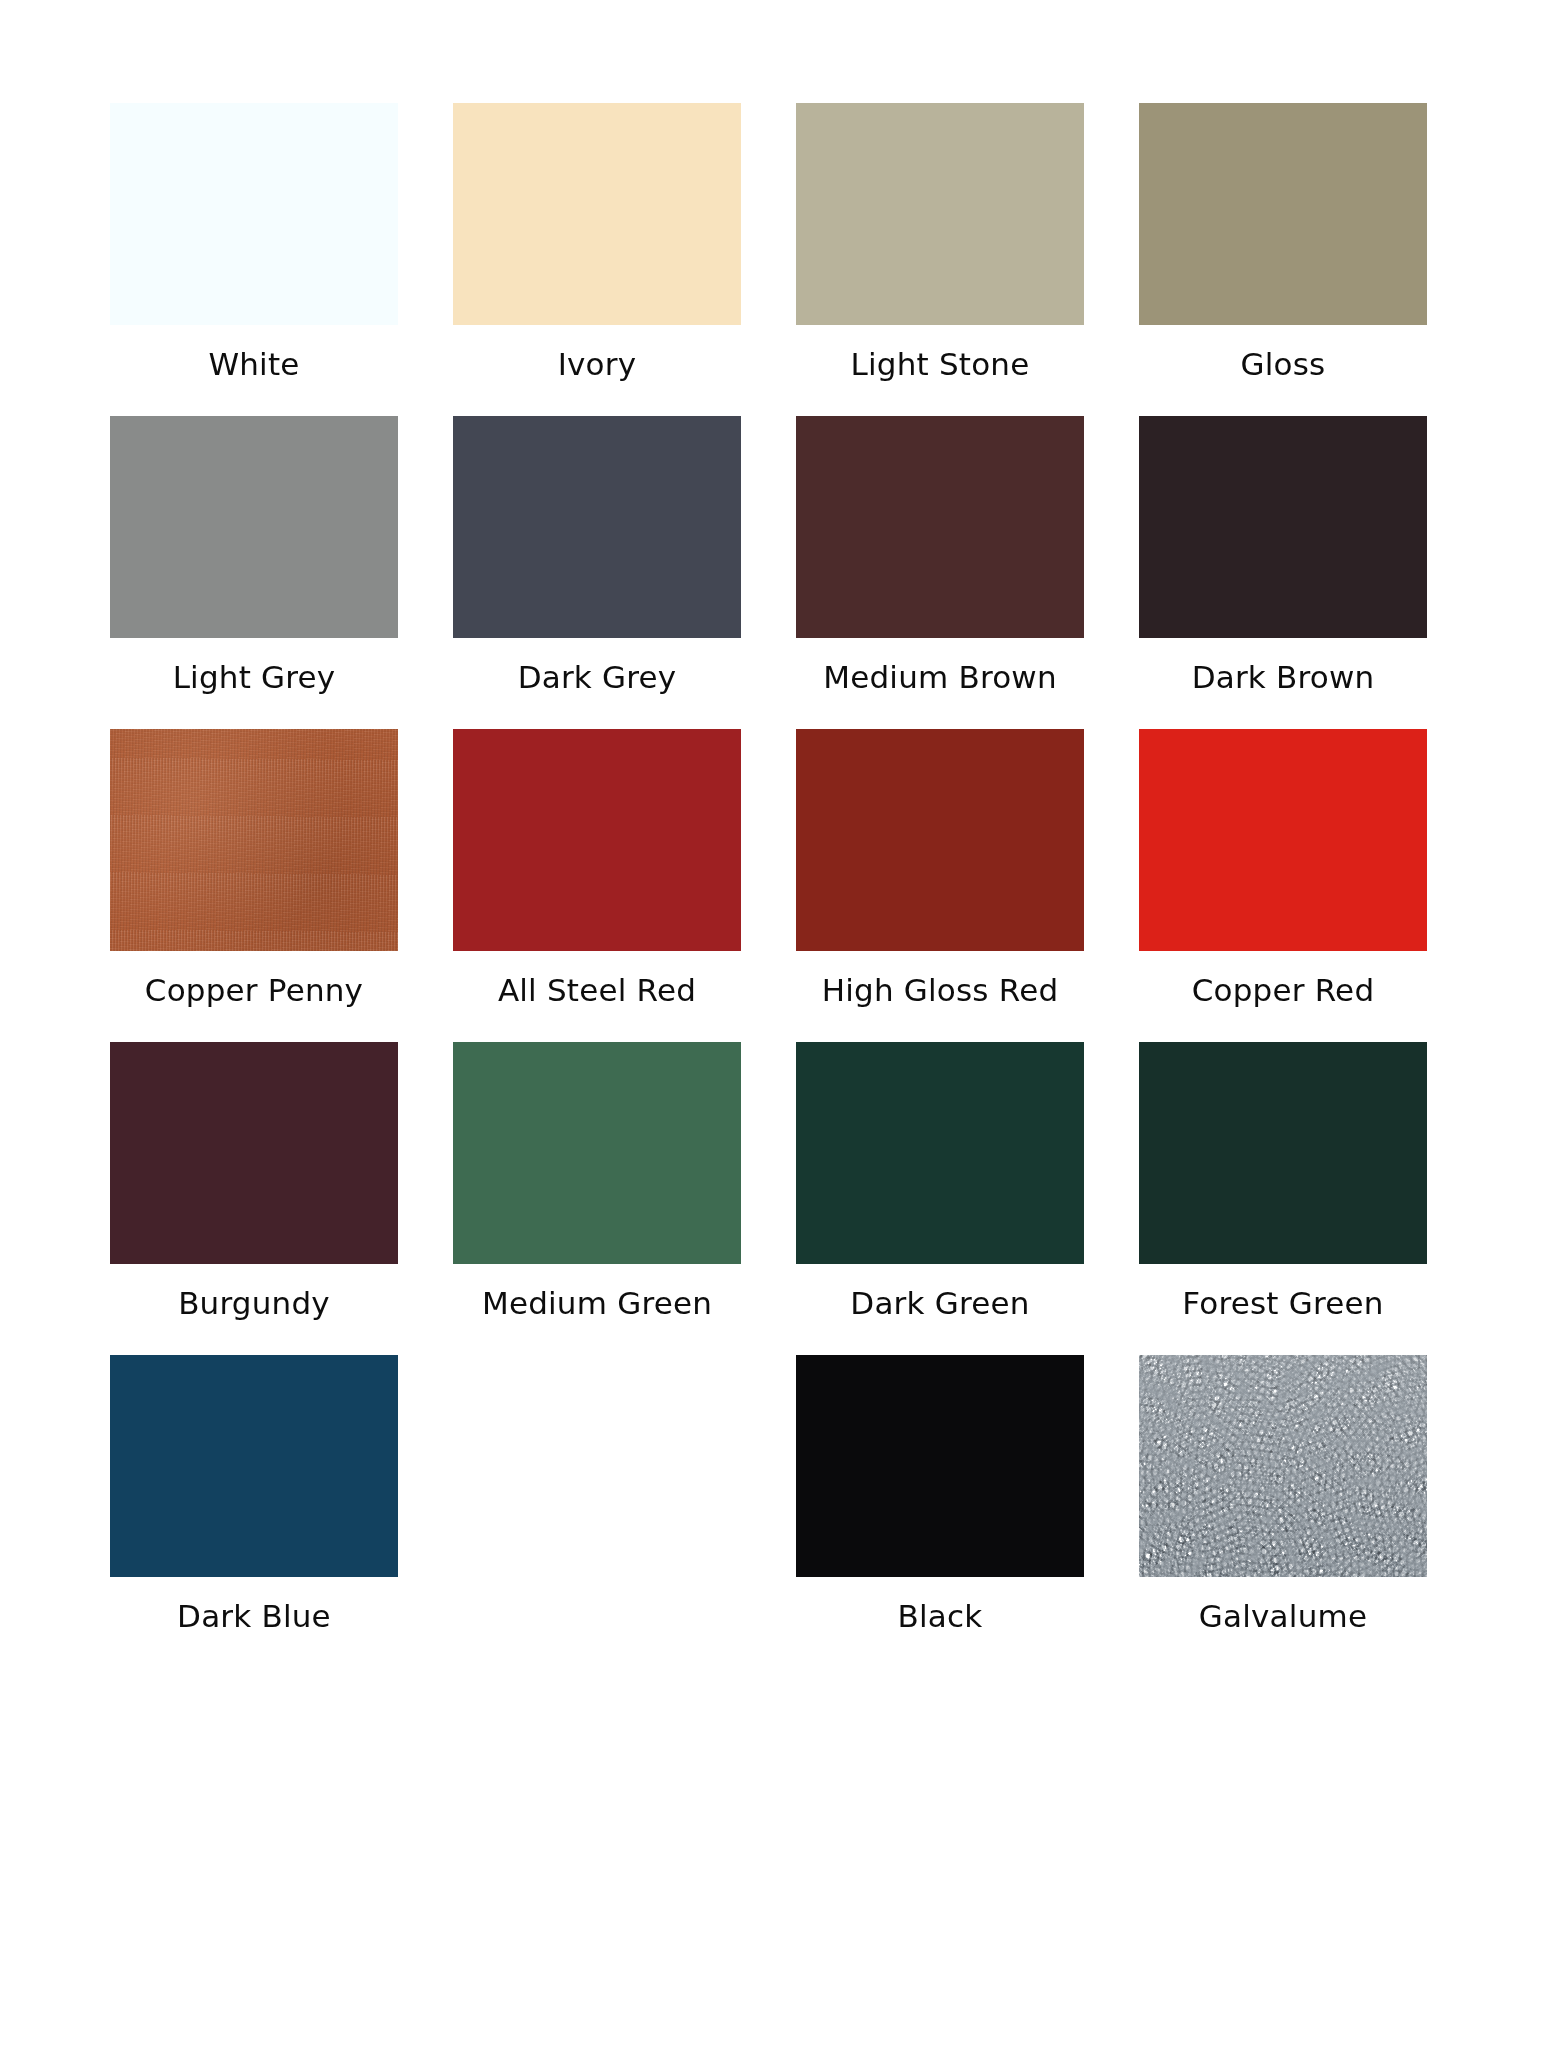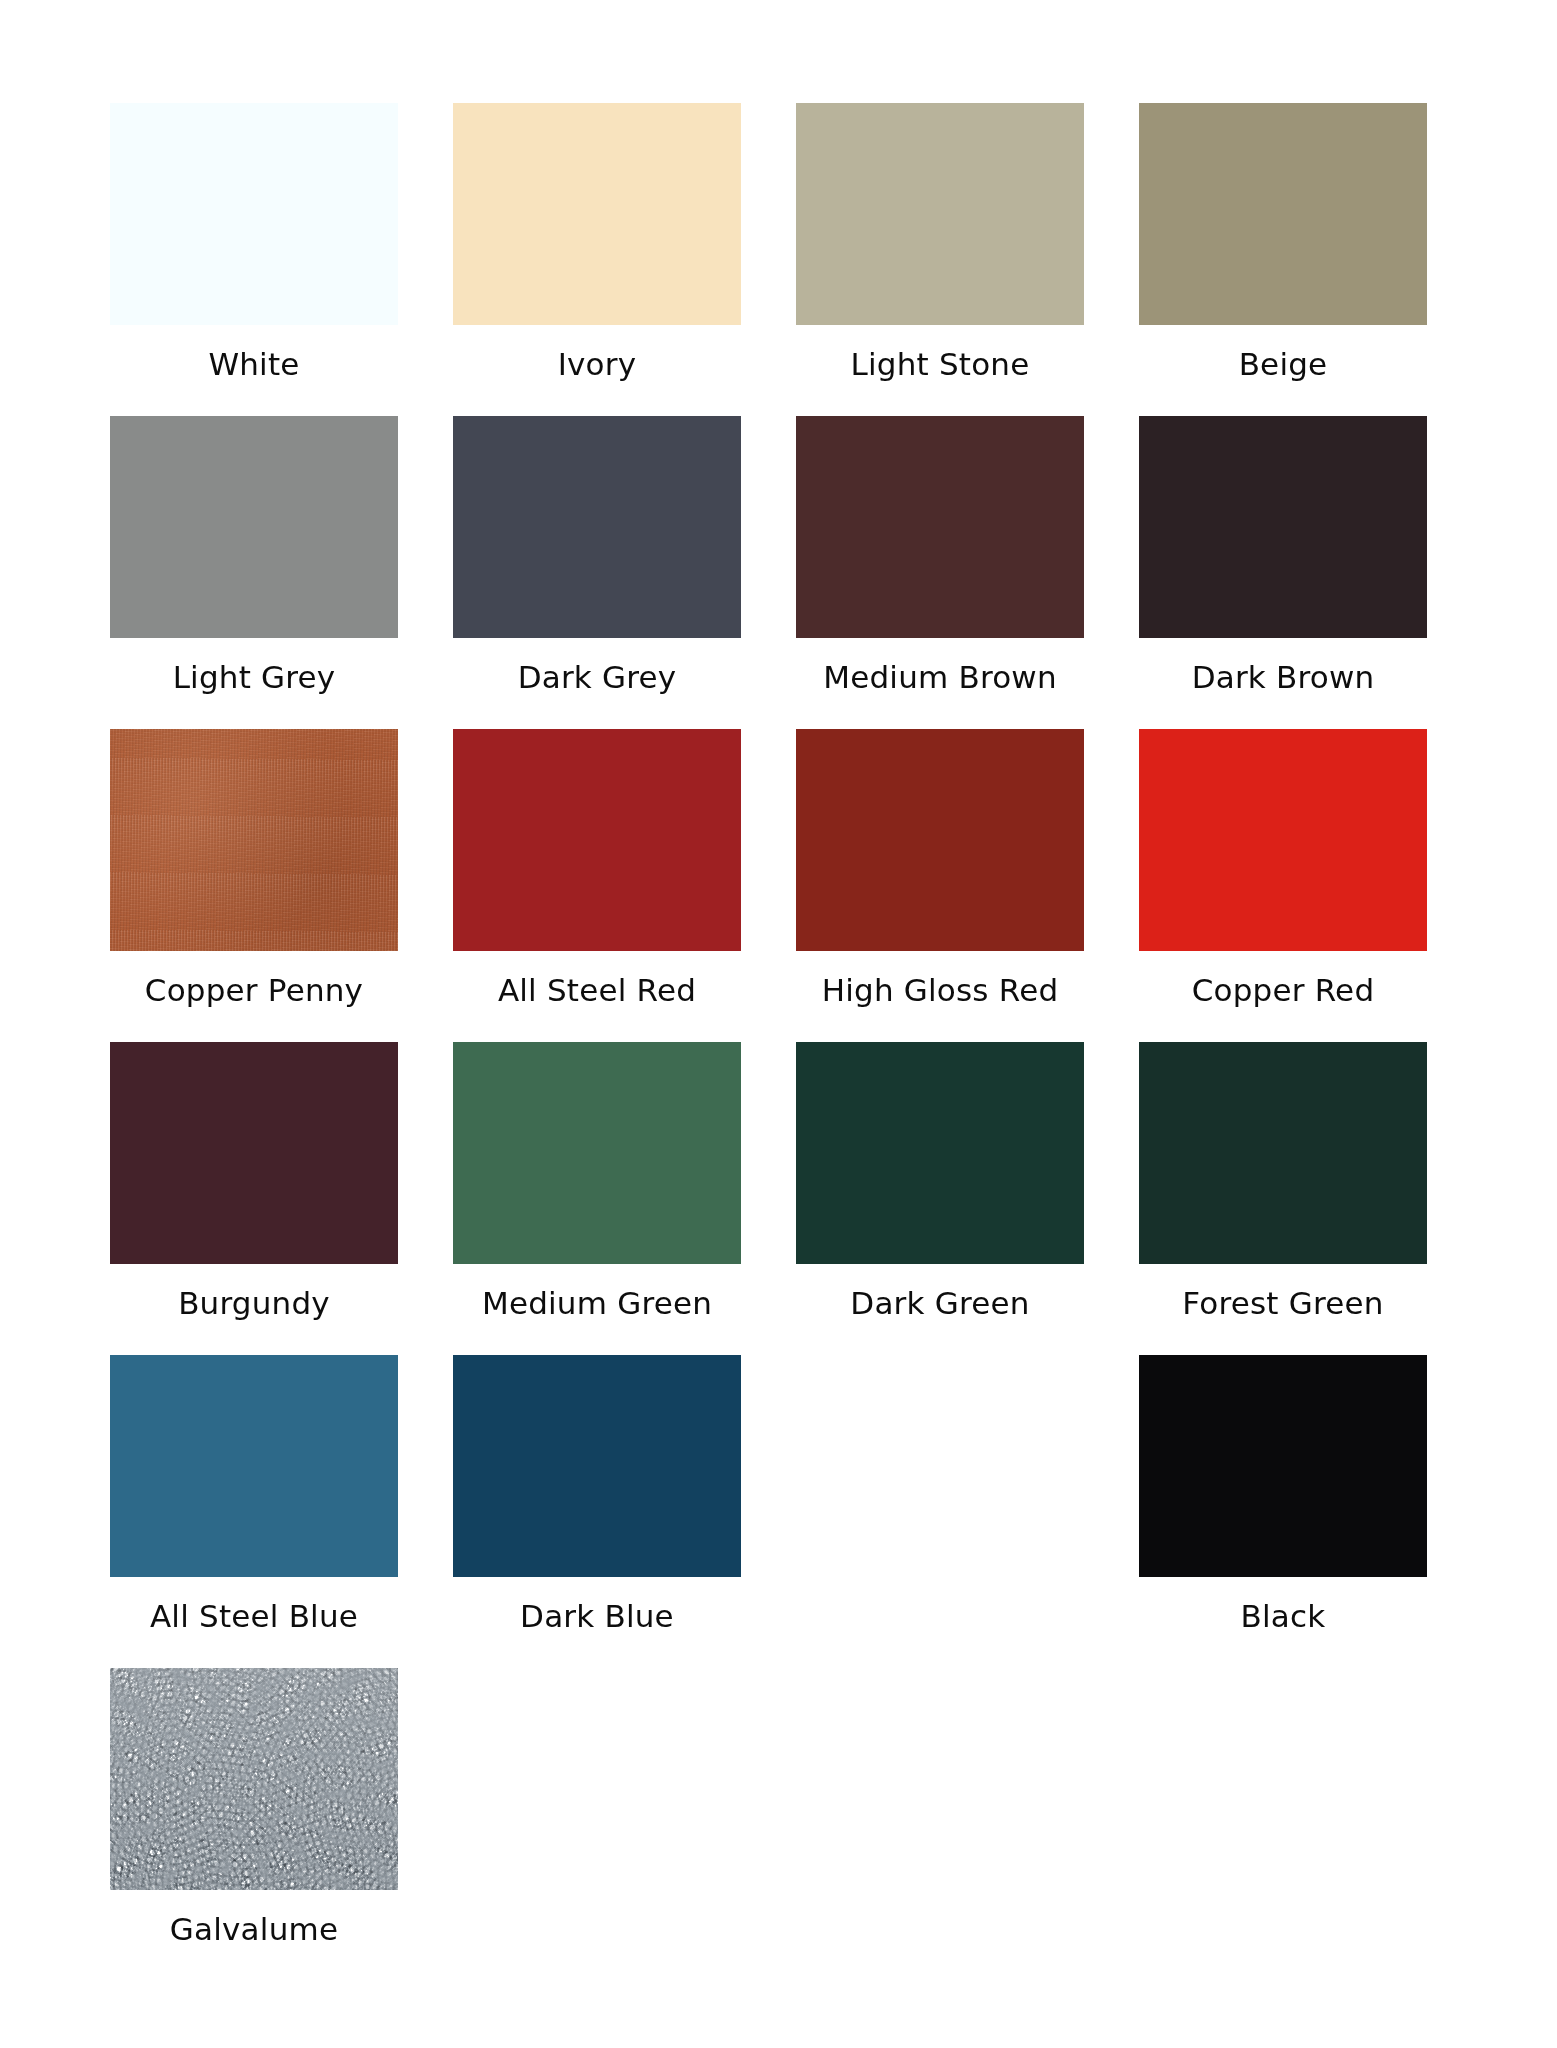--- a/index.html
+++ b/index.html
@@ -136,21 +136,21 @@
     <div class="cell">
       <div class="chip" style="background-color: rgb(248, 227, 190);"></div>
       <div class="chip-label">Ivory</div>
     </div>
     <div class="cell">
       <div class="chip" style="background-color: rgb(184, 179, 155);"></div>
       <div class="chip-label">Light Stone</div>
     </div>
     <div class="cell">
       <div class="chip" style="background-color: rgb(156, 148, 120);"></div>
-      <div class="chip-label">Beige</div>
+      <div class="chip-label">Gloss</div>
     </div>
 
     <div class="cell">
       <div class="chip" style="background-color: rgb(137, 139, 138);"></div>
       <div class="chip-label">Light Grey</div>
     </div>
     <div class="cell">
       <div class="chip" style="background-color: rgb(67, 71, 83);"></div>
       <div class="chip-label">Dark Grey</div>
     </div>
@@ -191,24 +191,20 @@
 
     <div class="cell">
       <div class="chip" style="background-color: rgb(23, 56, 48);"></div>
       <div class="chip-label">Dark Green</div>
     </div>
     <div class="cell">
       <div class="chip" style="background-color: rgb(23, 48, 42);"></div>
       <div class="chip-label">Forest Green</div>
     </div>
     <div class="cell">
-      <div class="chip" style="background-color: rgb(45, 105, 137);"></div>
-      <div class="chip-label">All Steel Blue</div>
-    </div>
-    <div class="cell">
       <div class="chip" style="background-color: rgb(18, 65, 95);"></div>
       <div class="chip-label">Dark Blue</div>
     </div>
 
     <div class="cell empty"></div>
     <div class="cell">
       <div class="chip" style="background-color: rgb(10, 10, 12);"></div>
       <div class="chip-label">Black</div>
     </div>
     <div class="cell">

